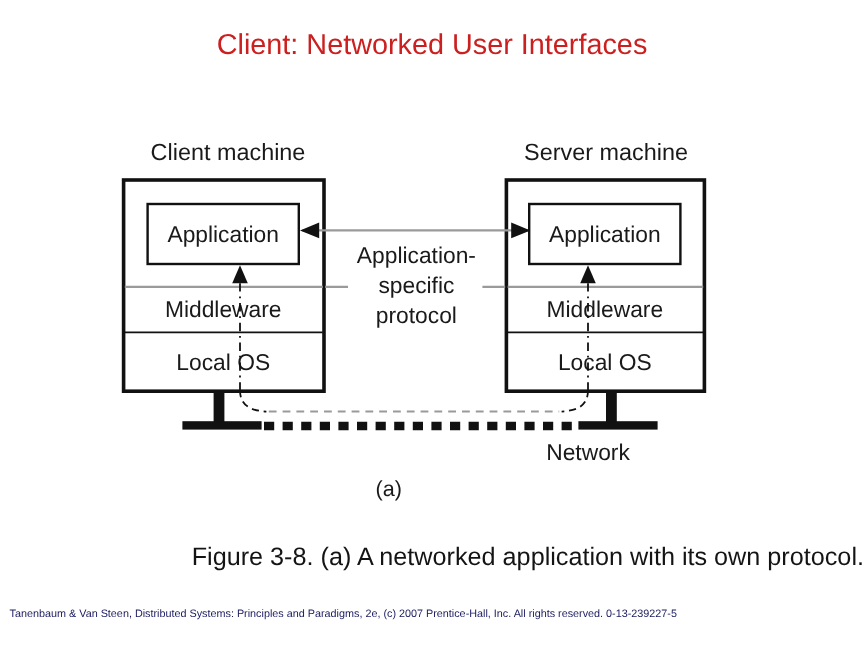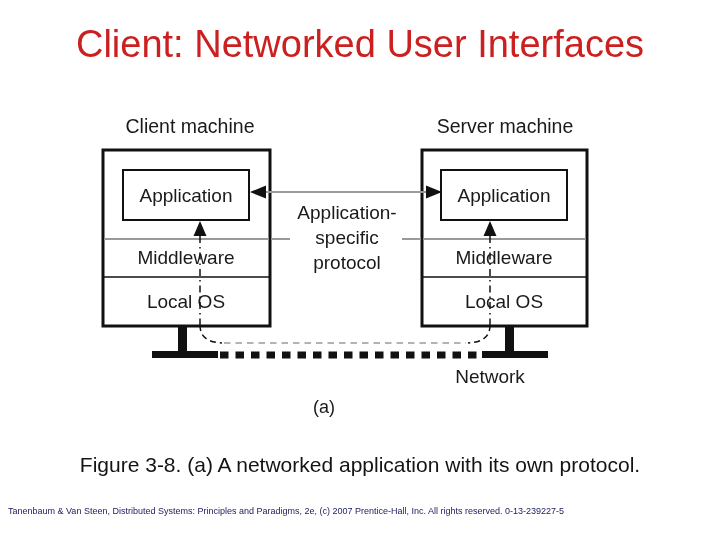--- a/index.html
+++ b/index.html
@@ -2,24 +2,24 @@
 <html><head>
 <meta charset="utf-8">
 <style>
   html,body{margin:0;padding:0;background:#fff;}
   .slide{
     position:relative;width:720px;height:540px;background:#ffffff;overflow:hidden;
     font-family:"Liberation Sans","DejaVu Sans",sans-serif;
   }
   .title{
     position:absolute;top:25px;left:0;width:100%;text-align:center;
-    font-size:38px;line-height:1.05;color:#cc1f1f;white-space:nowrap;
+    font-size:24px;line-height:1.05;color:#cc1f1f;white-space:nowrap;
   }
   .caption{
-    position:absolute;top:453px;left:0;width:100%;text-align:center;
+    position:absolute;top:453px;left:0;width:100%;text-align:right;
     font-size:21px;color:#141414;white-space:nowrap;
   }
   .footer{
     position:absolute;top:506px;left:8px;
     font-size:9px;color:#1b1b60;white-space:nowrap;letter-spacing:0px;
   }
   svg.diagram{position:absolute;left:0;top:0;width:720px;height:540px;}
   .outer{fill:#ffffff;stroke:#111111;stroke-width:3;}
   .inner{fill:#ffffff;stroke:#111111;stroke-width:2;}
   .grayline{stroke:#9a9a9a;stroke-width:1.8;fill:none;}

